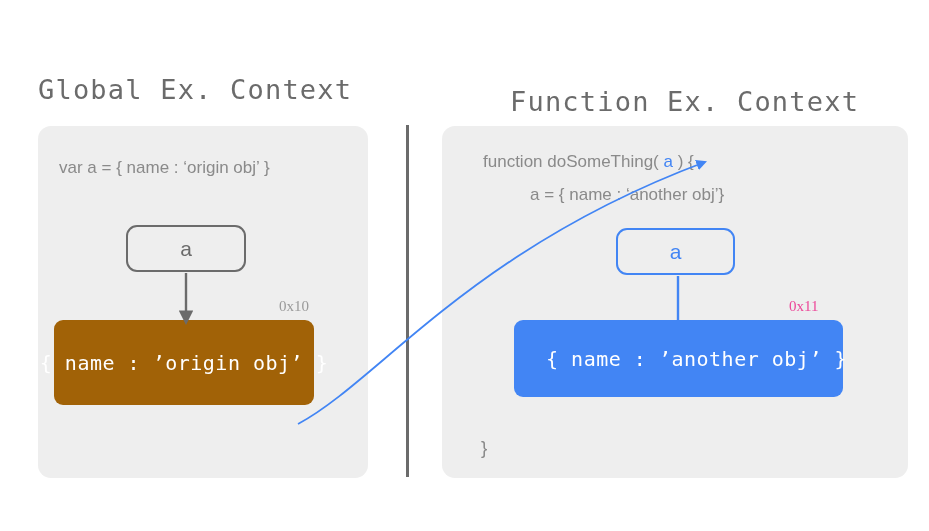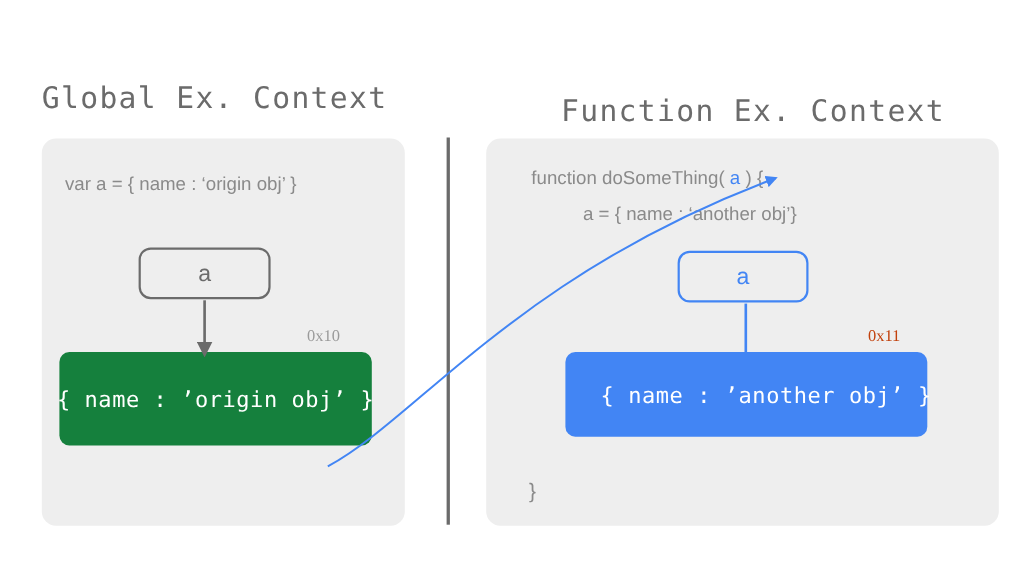--- a/index.html
+++ b/index.html
@@ -102,38 +102,38 @@
     align-items: center;
     justify-content: center;
     border-radius: 9px;
     font-family: "DejaVu Sans Mono", monospace;
     font-size: 20px;
     color: #ffffff;
     white-space: nowrap;
     letter-spacing: 0.5px;
   }
   #objbox-global {
-    left: 54px; top: 320px; width: 284px; height: 85px;
-    background: #15803d;
+    left: 54px; top: 320px; width: 260px; height: 85px;
+    background: #a16207;
   }
   #objbox-function {
     left: 514px; top: 320px; width: 329px; height: 77px;
     background: #4285f4;
     padding-left: 36px;
   }
 
   
   .addr-label {
     position: absolute;
     font-family: Liberation Serif, serif;
     font-size: 15px;
     white-space: nowrap;
   }
   #addr-global   { left: 279px; top: 298px; color: #9a9a9a; }
-  #addr-function { left: 789px; top: 298px; color: #c2410c; }
+  #addr-function { left: 789px; top: 298px; color: #ec4899; }
 
   
   #connectors {
     position: absolute;
     left: 0; top: 0;
     width: 929px;
     height: 531px;
     pointer-events: none;
   }
 </style>

